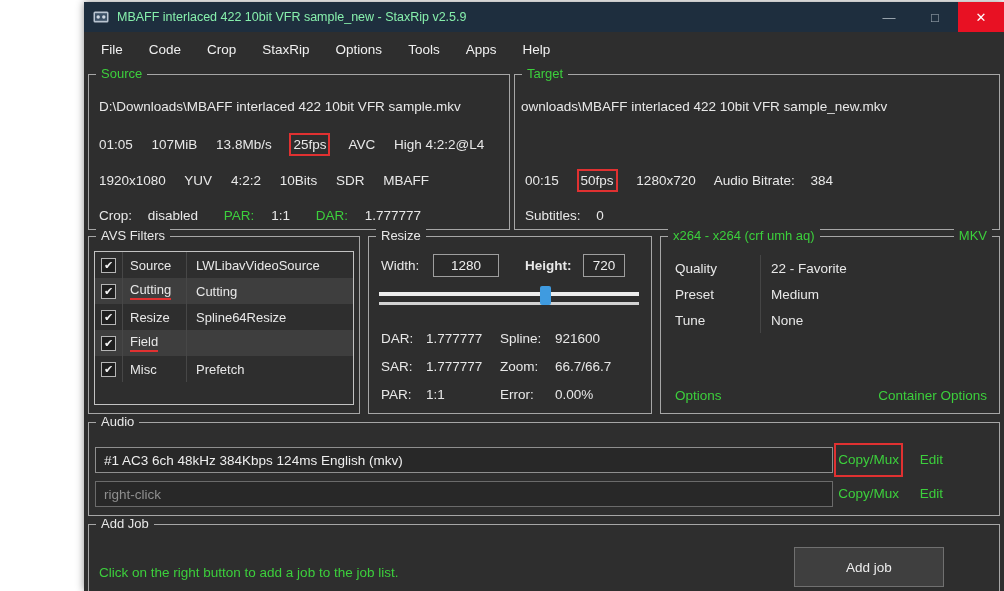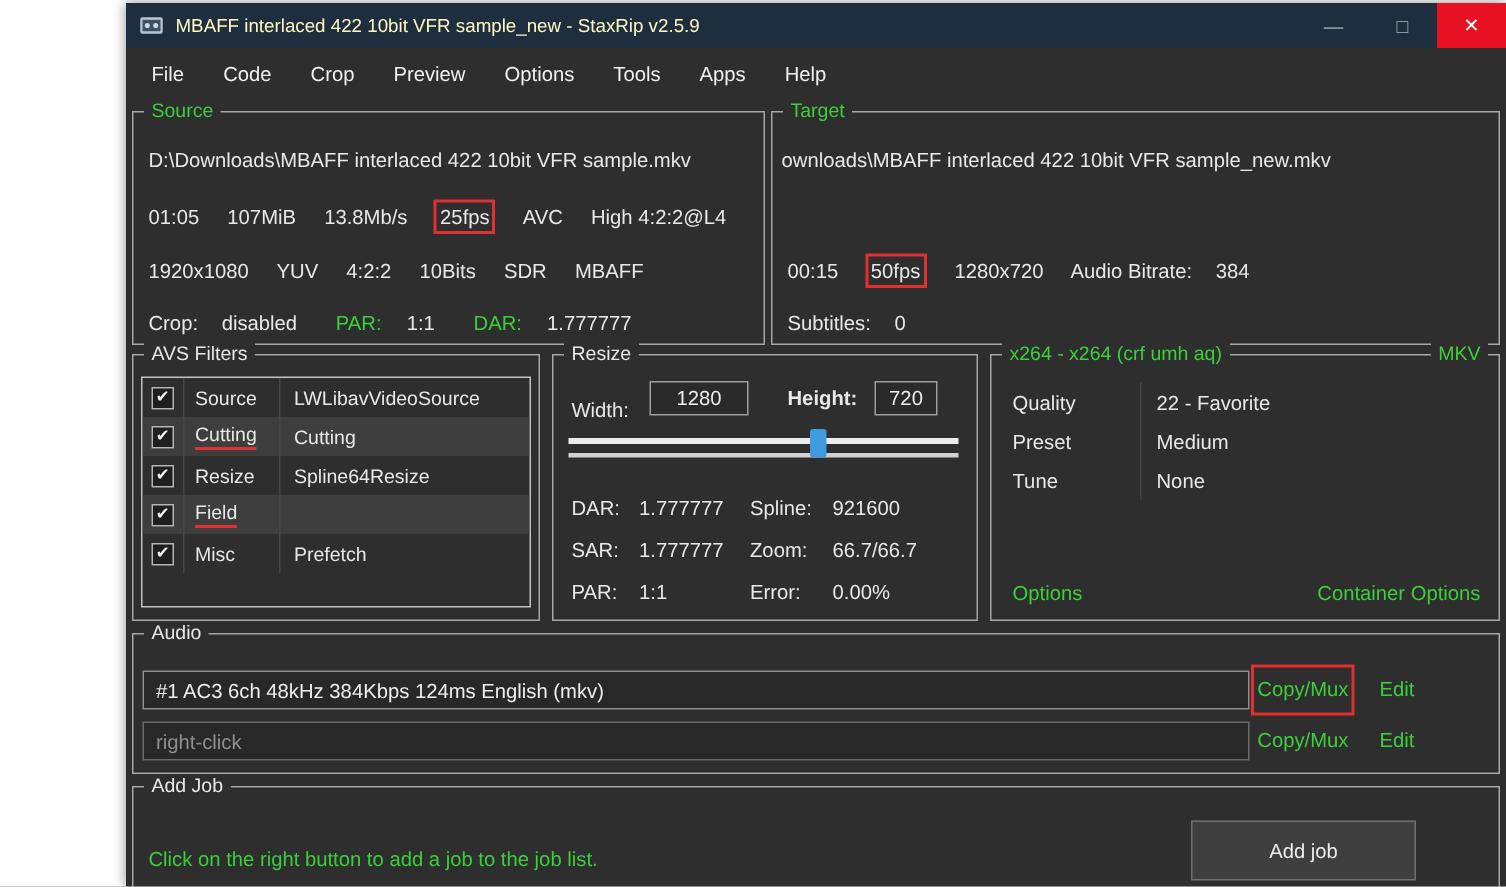--- a/index.html
+++ b/index.html
@@ -17,21 +17,21 @@
     width:1004px;height:591px;position:relative;overflow:hidden;
     font-family:"Liberation Sans","DejaVu Sans",sans-serif;
   }
   .window{
     position:absolute;left:84px;top:2px;width:920px;height:589px;
     background:var(--bg);overflow:hidden;box-shadow:0 0 8px rgba(0,0,0,.45);
   }
   
   .titlebar{height:30px;background:var(--titlebar);display:flex;align-items:center;}
   .app-icon{margin:0 8px 0 9px;display:flex;align-items:center;}
-  .title{font-size:12.5px;color:#fef9c3;white-space:nowrap;}
+  .title{font-size:12.5px;color:#86efac;white-space:nowrap;}
   .win-controls{margin-left:auto;display:flex;height:100%;}
   .win-btn{width:46px;height:100%;display:flex;align-items:center;justify-content:center;
            color:#a8b2ba;font-size:13px;cursor:default;}
   .win-btn.close{background:#e81123;color:#ffffff;}
   
   .menubar{height:34px;display:flex;align-items:center;padding-left:4px;}
   .menu-item{padding:0 13px;font-size:13.5px;color:#f0f0f0;white-space:nowrap;}
   
   .group{position:absolute;border:1px solid var(--border);}
   .glabel{position:absolute;top:-9px;left:7px;background:var(--bg);padding:0 5px;
@@ -106,21 +106,21 @@
       <div class="win-btn">—</div>
       <div class="win-btn">□</div>
       <div class="win-btn close">✕</div>
     </div>
   </div>
 
   <div class="menubar">
     <span class="menu-item">File</span>
     <span class="menu-item">Code</span>
     <span class="menu-item">Crop</span>
-    <span class="menu-item">Preview</span>
+    <span class="menu-item">StaxRip</span>
     <span class="menu-item">Options</span>
     <span class="menu-item">Tools</span>
     <span class="menu-item">Apps</span>
     <span class="menu-item">Help</span>
   </div>
 
   <div class="group" style="left:4px;top:72px;width:422px;height:156px;">
     <span class="glabel green">Source</span>
     <div class="line" style="top:24px;">D:\Downloads\MBAFF interlaced 422 10bit VFR sample.mkv</div>
     <div class="line" style="top:62px;">
@@ -204,21 +204,21 @@
             <span class="cb">✔</span>
           </span>
         <span class="avs-label">Misc</span>
         <span class="avs-value">Prefetch</span>
       </div>
     </div>
   </div>
 
   <div class="group" style="left:284px;top:234px;width:284px;height:178px;">
     <span class="glabel">Resize</span>
-    <span class="rlabel" style="left:12px;top:29px;">Width:</span>
+    <span class="rlabel" style="left:12px;top:21px;">Width:</span>
     <div class="input" style="left:64px;top:17px;width:66px;">1280</div>
     <span class="rlabel" style="left:156px;top:21px;font-weight:bold;">Height:</span>
     <div class="input" style="left:214px;top:17px;width:42px;">720</div>
 
     <div class="slider" style="top:48px;">
       <div class="track"></div>
       <div class="track2"></div>
       <div class="thumb" style="left: 62%;"></div>
     </div>
 

